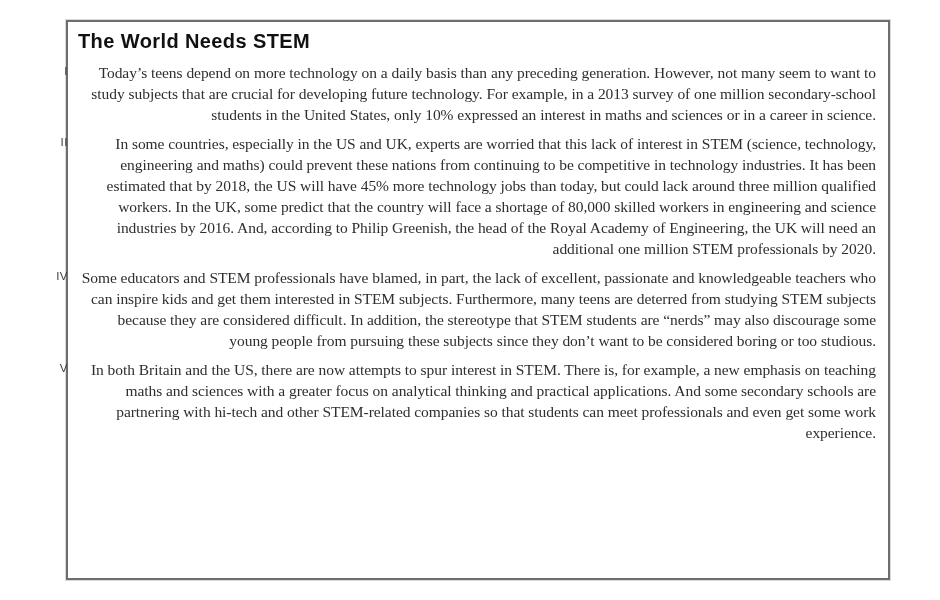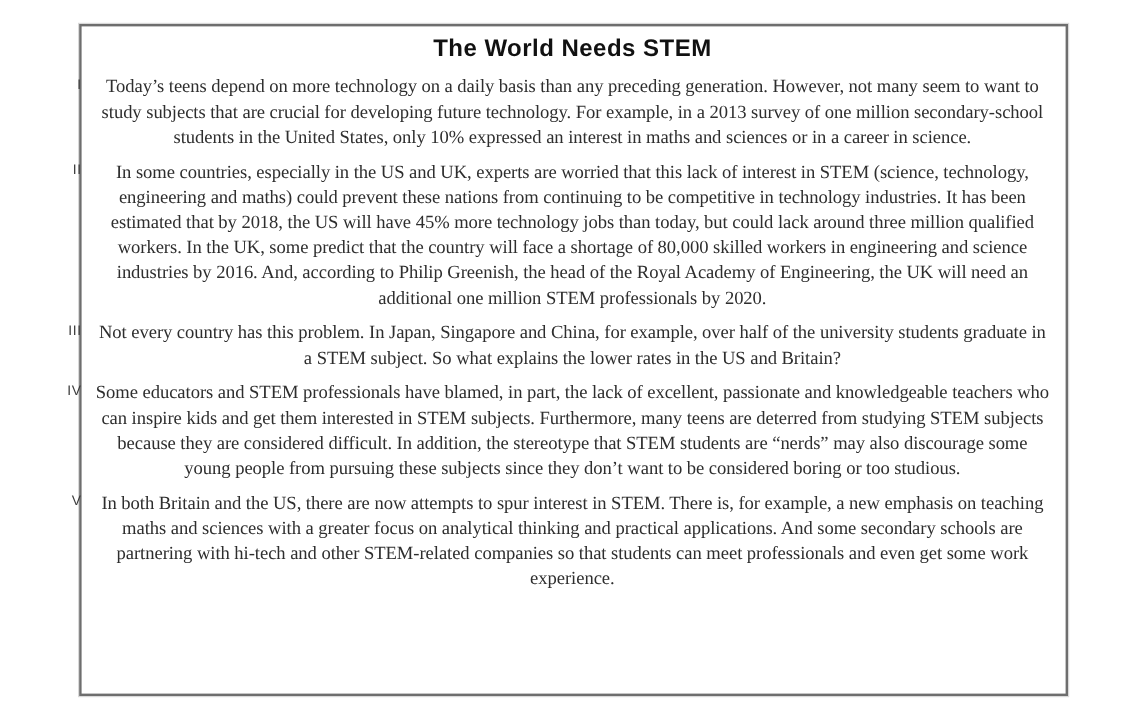--- a/index.html
+++ b/index.html
@@ -23,21 +23,21 @@
     background: #ffffff;
     padding: 7px 12px 4px 10px;
   }
   .doc-title {
     font-family: "Liberation Sans", sans-serif;
     font-weight: 700;
     font-size: 20px;
     line-height: 24px;
     letter-spacing: 0.4px;
     color: #111111;
-    text-align: center;
+    text-align: left;
     margin-bottom: 9px;
   }
   .para {
     position: relative;
     margin-bottom: 8px;
   }
   .para:last-child { margin-bottom: 0; }
   .numeral {
     position: absolute;
     left: -40px;
@@ -48,45 +48,41 @@
     font-size: 11.5px;
     letter-spacing: 0.5px;
     color: #3d3d3d;
     line-height: 14px;
   }
   .para-text {
     font-size: 15.5px;
     line-height: 21px;
     color: #2e2e2e;
     letter-spacing: -0.05px;
-    text-align: center;
+    text-align: right;
   }
 </style>
 </head>
 <body>
 
 <div class="sheet">
   <div class="doc-box">
 
     <div class="doc-title">The World Needs STEM</div>
 
     <div class="para">
       <span class="numeral">I</span>
       <p class="para-text">Today’s teens depend on more technology on a daily basis than any preceding generation. However, not many seem to want to study subjects that are crucial for developing future technology. For example, in a 2013 survey of one million secondary-school students in the United States, only 10% expressed an interest in maths and sciences or in a career in science.</p>
     </div>
 
     <div class="para">
       <span class="numeral">II</span>
       <p class="para-text">In some countries, especially in the US and UK, experts are worried that this lack of interest in STEM (science, technology, engineering and maths) could prevent these nations from continuing to be competitive in technology industries. It has been estimated that by 2018, the US will have 45% more technology jobs than today, but could lack around three million qualified workers. In the UK, some predict that the country will face a shortage of 80,000 skilled workers in engineering and science industries by 2016. And, according to Philip Greenish, the head of the Royal Academy of Engineering, the UK will need an additional one million STEM professionals by 2020.</p>
     </div>
 
-    <div class="para">
-      <span class="numeral">III</span>
-      <p class="para-text">Not every country has this problem. In Japan, Singapore and China, for example, over half of the university students graduate in a STEM subject. So what explains the lower rates in the US and Britain?</p>
-    </div>
 
     <div class="para">
       <span class="numeral">IV</span>
       <p class="para-text">Some educators and STEM professionals have blamed, in part, the lack of excellent, passionate and knowledgeable teachers who can inspire kids and get them interested in STEM subjects. Furthermore, many teens are deterred from studying STEM subjects because they are considered difficult. In addition, the stereotype that STEM students are “nerds” may also discourage some young people from pursuing these subjects since they don’t want to be considered boring or too studious.</p>
     </div>
 
     <div class="para">
       <span class="numeral">V</span>
       <p class="para-text">In both Britain and the US, there are now attempts to spur interest in STEM. There is, for example, a new emphasis on teaching maths and sciences with a greater focus on analytical thinking and practical applications. And some secondary schools are partnering with hi-tech and other STEM-related companies so that students can meet professionals and even get some work experience.</p>
     </div>

